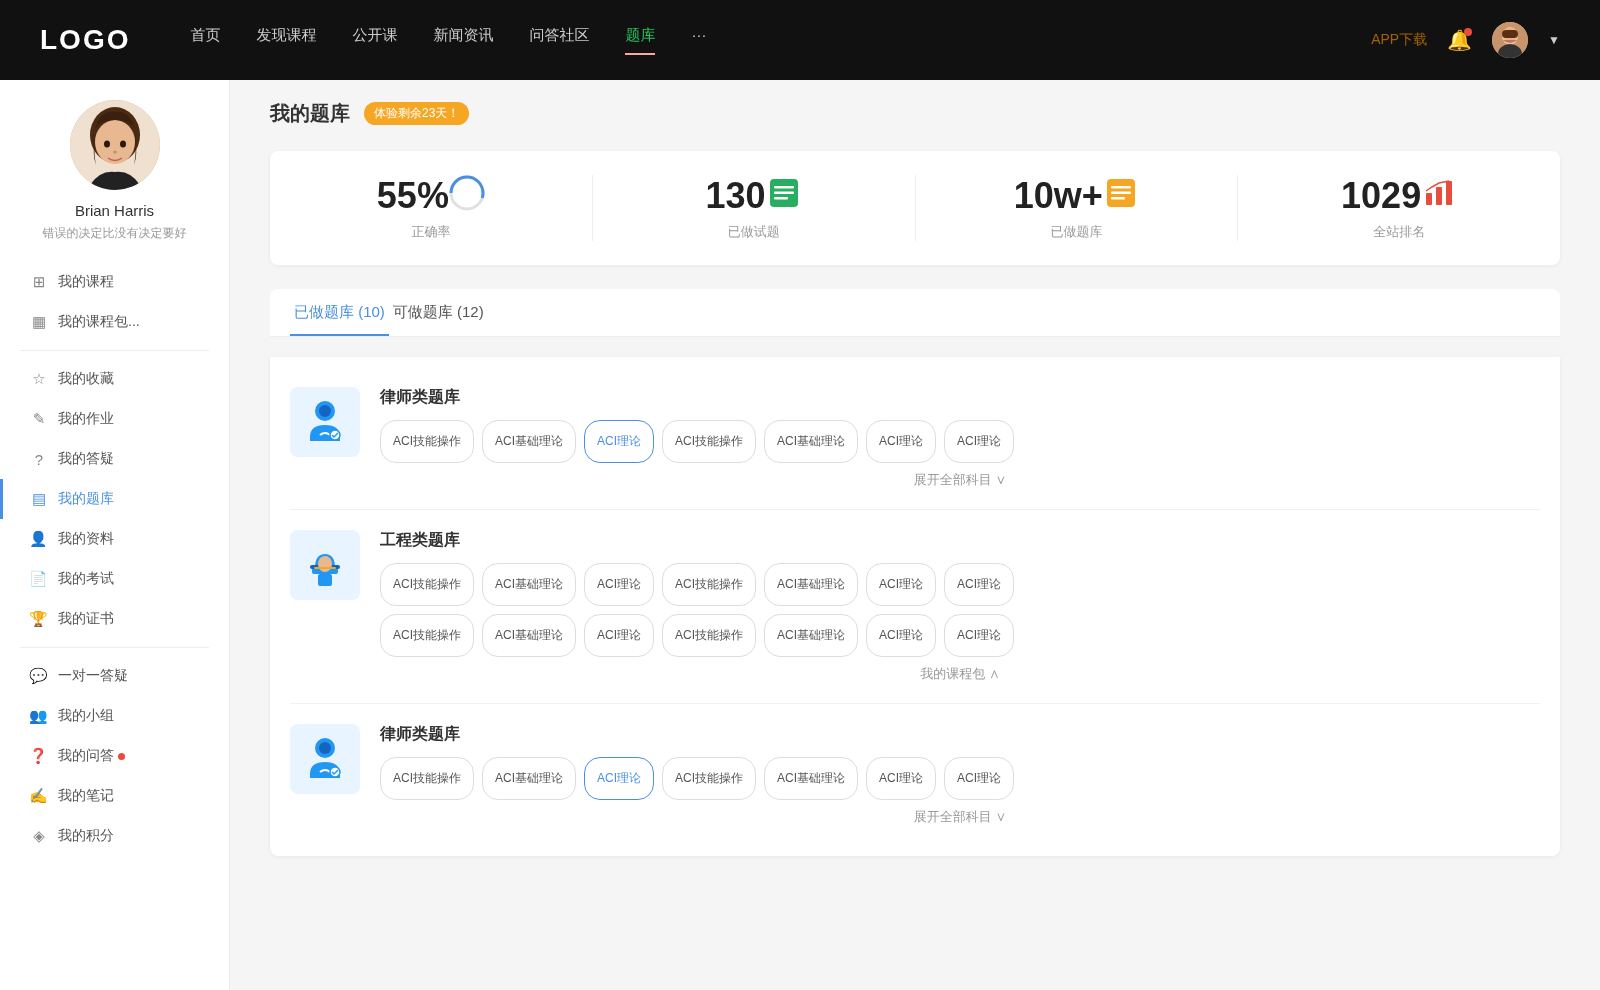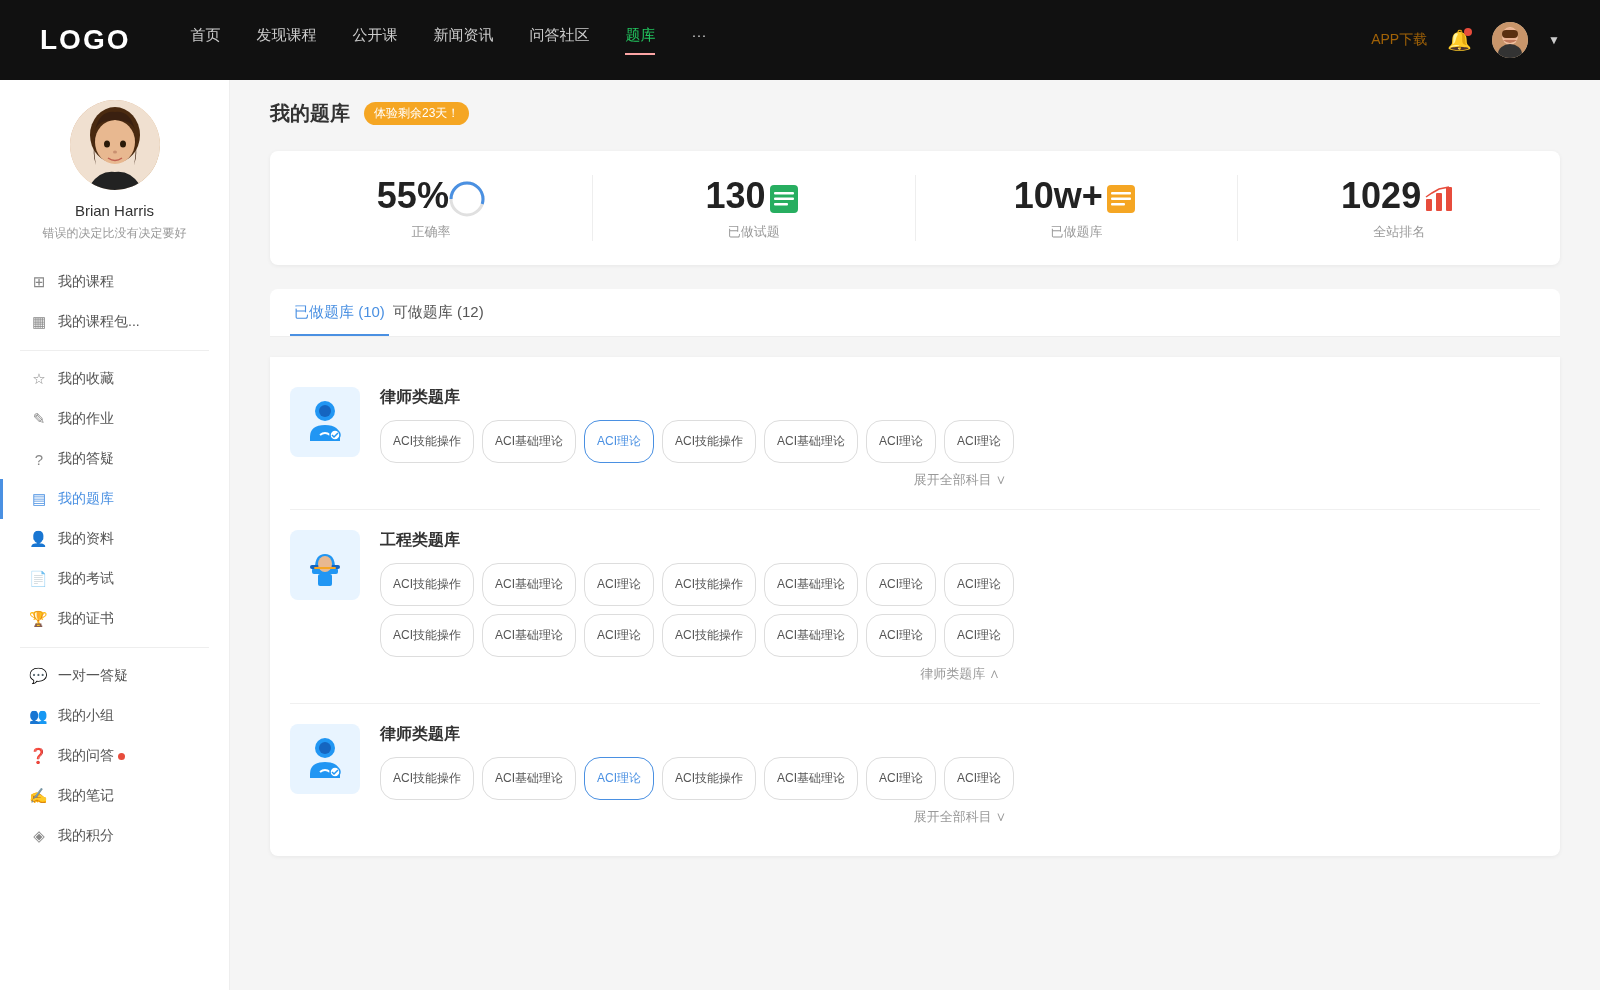--- a/index.html
+++ b/index.html
@@ -203,21 +203,21 @@
       flex: 1;
       display: flex;
       flex-direction: column;
       align-items: center;
       border-right: 1px solid #eee;
       padding: 0 20px;
     }
     .stat-item:last-child { border-right: none; }
     .stat-top {
       display: flex;
-      align-items: flex-end;
+      align-items: flex-start;
       gap: 0;
       margin-bottom: 6px;
     }
     .stat-number {
       font-size: 36px;
       font-weight: 700;
       color: #222;
     }
     .stat-icon {
       width: 36px; height: 36px;
@@ -581,21 +581,21 @@
             </div>
             <div class="bank-tags">
               <span class="bank-tag">ACI技能操作</span>
               <span class="bank-tag">ACI基础理论</span>
               <span class="bank-tag">ACI理论</span>
               <span class="bank-tag">ACI技能操作</span>
               <span class="bank-tag">ACI基础理论</span>
               <span class="bank-tag">ACI理论</span>
               <span class="bank-tag">ACI理论</span>
             </div>
-            <div class="bank-expand">律师类题库 ∧</div>
+            <div class="bank-expand">我的课程包 ∧</div>
           </div>
         </div>
 
         <div class="bank-card">
           <div class="bank-icon-wrap">
             <svg viewBox="0 0 50 50" xmlns="http://www.w3.org/2000/svg">
               <circle cx="25" cy="14" r="10" fill="#2196f3"></circle>
               <path d="M10 40 Q10 28 25 28 Q40 28 40 40 L40 44 L10 44Z" fill="#2196f3"></path>
               <circle cx="25" cy="14" r="6" fill="#1565c0"></circle>
               <path d="M20 38 Q25 34 30 38" fill="none" stroke="white" stroke-width="2"></path>

